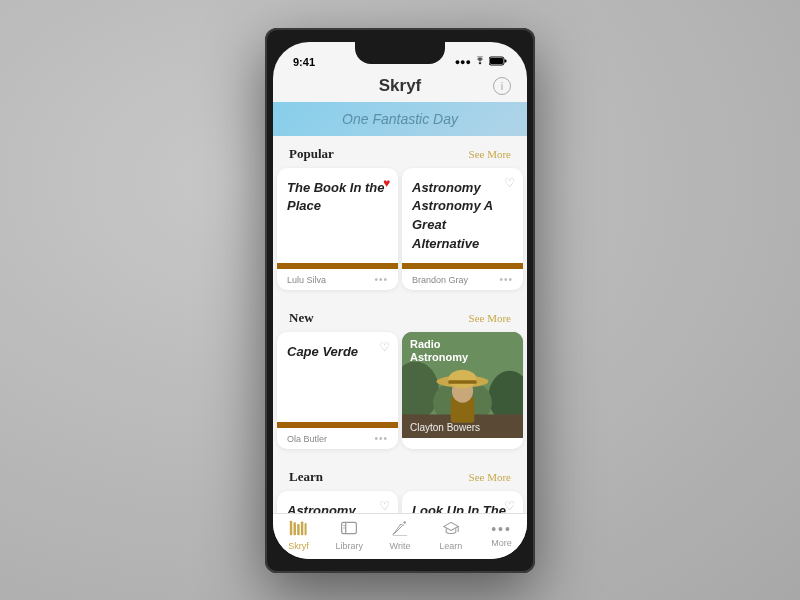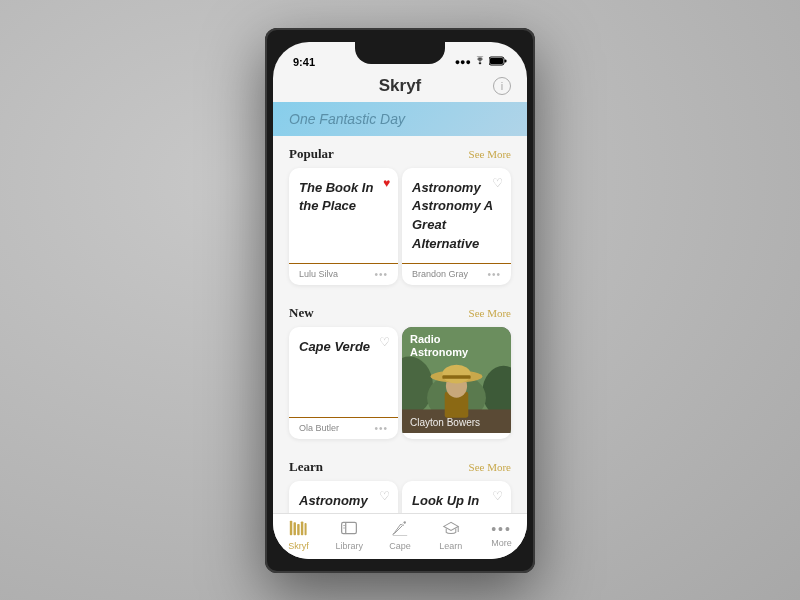--- a/index.html
+++ b/index.html
@@ -102,20 +102,21 @@
       align-items: center;
       justify-content: center;
       font-size: 11px;
       color: #aaa;
     }
 
     
     .banner {
       background: linear-gradient(135deg, #87ceeb, #b0d4e8);
       padding: 8px 16px;
+      text-align: center;
       flex-shrink: 0;
     }
 
     .banner-text {
       font-size: 14px;
       font-style: italic;
       color: #5a8fa8;
       font-weight: 500;
     }
 
@@ -148,21 +149,21 @@
     .see-more {
       font-size: 11px;
       color: #c8a84b;
       font-weight: 500;
     }
 
     
     .books-row {
       display: flex;
       gap: 4px;
-      padding: 0 16px 10px;
+      padding: 0 4px 10px;
     }
 
     .book-card {
       flex: 1;
       background: #fff;
       border-radius: 10px;
       overflow: hidden;
       box-shadow: 0 1px 4px rgba(0,0,0,0.08);
       display: flex;
       flex-direction: column;
@@ -187,23 +188,24 @@
       position: absolute;
       top: 8px;
       right: 8px;
       font-size: 12px;
     }
 
     .heart-red { color: #e02020; }
     .heart-outline { color: #bbb; }
 
     .book-card-footer {
-      border-top: 1px solid #a16207;
+      border-top: 6px solid #a16207;
       padding: 5px 10px;
       display: flex;
+      align-items: center;
       justify-content: space-between;
     }
 
     .author-name {
       font-size: 9px;
       color: #888;
     }
 
     .dots {
       font-size: 10px;
@@ -464,21 +466,21 @@
 
       <div class="tab-item">
         <span class="tab-icon" style="color:#999;">
           <svg class="tab-svg" viewBox="0 0 22 20" fill="none" xmlns="http://www.w3.org/2000/svg">
             <path d="M4 16L2 18l2-1 10-10-2-2L4 16z" stroke="#999" stroke-width="1.2" fill="none"></path>
             <path d="M14 5l2 2" stroke="#999" stroke-width="1.2"></path>
             <path d="M15 3l2 2 1-1a1.4 1.4 0 00-2-2l-1 1z" fill="#999"></path>
             <line x1="2" y1="20" x2="20" y2="20" stroke="#999" stroke-width="1.2"></line>
           </svg>
         </span>
-        <span class="tab-label">Cape</span>
+        <span class="tab-label">Write</span>
       </div>
 
       <div class="tab-item">
         <span class="tab-icon" style="color:#999;">
           <svg class="tab-svg" viewBox="0 0 22 20" fill="none" xmlns="http://www.w3.org/2000/svg">
             <path d="M11 3L2 8l9 5 9-5-9-5z" stroke="#999" stroke-width="1.3" fill="none"></path>
             <path d="M5 10.5v5c2 2 10 2 12 0v-5" stroke="#999" stroke-width="1.3" fill="none"></path>
             <line x1="20" y1="8" x2="20" y2="15" stroke="#999" stroke-width="1.3"></line>
           </svg>
         </span>

